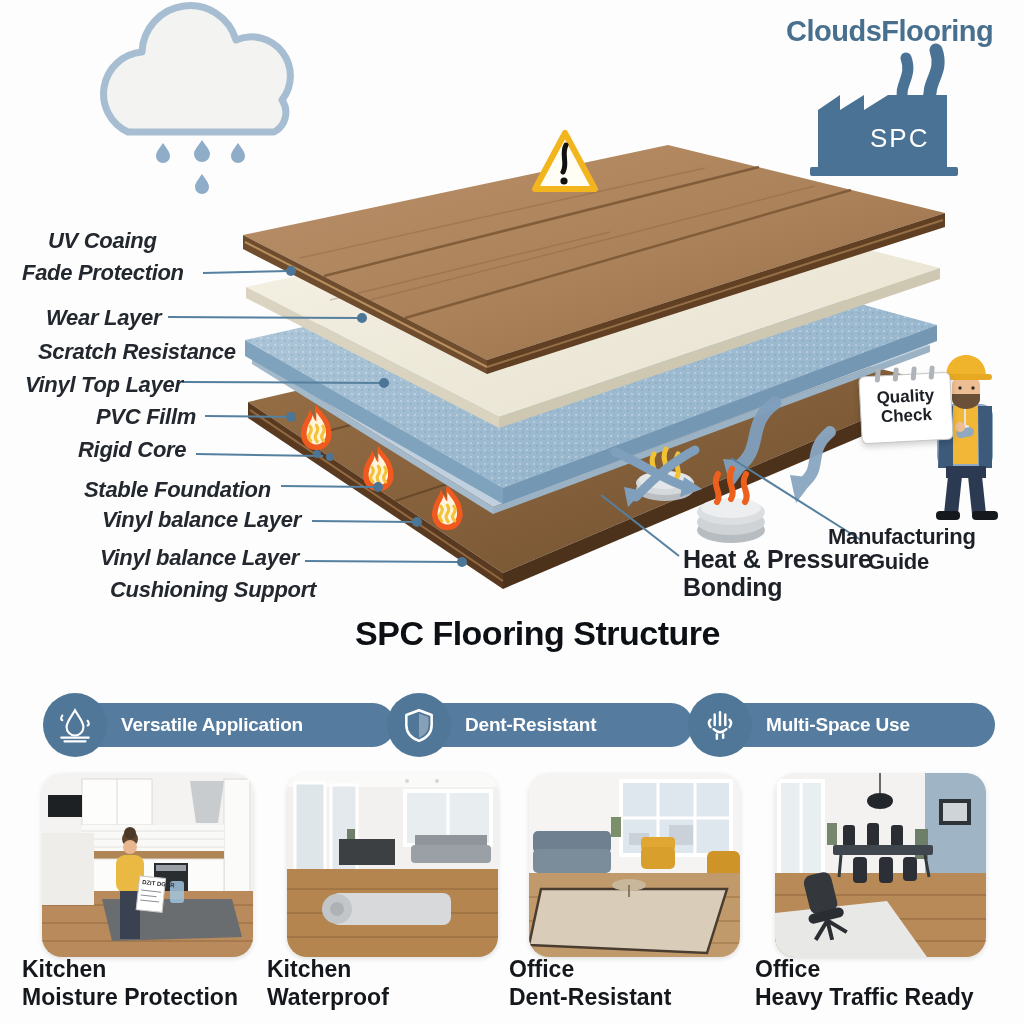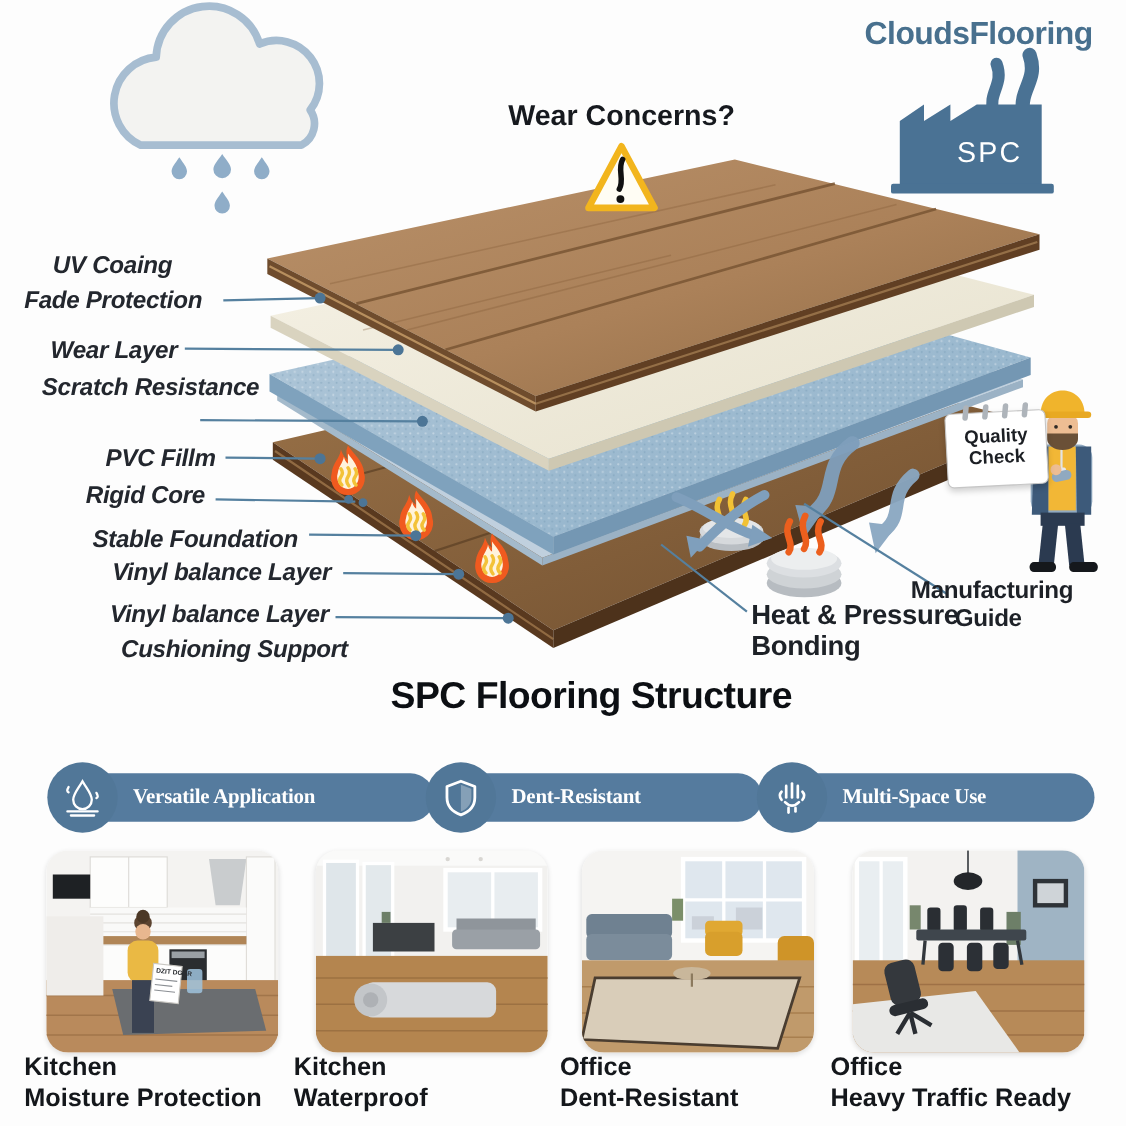--- a/index.html
+++ b/index.html
@@ -10,21 +10,21 @@
   .txt{position:absolute;white-space:nowrap;color:#23272e;font-weight:700;}
   .llabel{font-size:22px;letter-spacing:-0.3px;font-style:italic;}
   .anno{font-size:25px;letter-spacing:-0.3px;color:#1d2127;}
   #brand-logo{left:786px;top:15px;font-size:29px;font-weight:800;color:#48708e;letter-spacing:-0.5px;}
   #spc-label{left:870px;top:123px;font-size:26px;font-weight:400;color:#ffffff;letter-spacing:2px;}
   #wear-question{left:462px;top:90px;font-size:26px;color:#16191e;}
   #main-title{left:0;top:614px;width:1075px;text-align:center;font-size:34px;font-weight:800;color:#0c0f13;letter-spacing:-0.5px;}
   .badge{position:absolute;top:693px;height:64px;}
   .badge .pill{position:absolute;left:28px;top:10px;height:44px;border-radius:22px;background:#557b9e;
                display:flex;align-items:center;padding:0 26px 0 50px;}
-  .badge .pill span{color:#fff;font-size:19px;font-weight:700;letter-spacing:-0.2px;white-space:nowrap;font-family:Liberation Serif, serif;}
+  .badge .pill span{color:#fff;font-size:19px;font-weight:700;letter-spacing:-0.2px;white-space:nowrap;}
   .badge .circ{position:absolute;left:0;top:0;width:64px;height:64px;border-radius:50%;background:#517798;
                display:flex;align-items:center;justify-content:center;}
   .photo{position:absolute;top:773px;width:211px;height:184px;border-radius:20px;overflow:hidden;
          box-shadow:0 2px 5px rgba(0,0,0,0.12);}
   .cap{position:absolute;text-align:left;font-size:23px;font-weight:800;color:#14171b;white-space:nowrap;}
   #notepad{position:absolute;left:860px;top:374px;width:90px;height:66px;background:#ffffff;
            border:1px solid #c6c6c6;border-radius:6px;transform:rotate(-3deg);
            box-shadow:0 3px 6px rgba(0,0,0,0.18);text-align:center;}
   #notepad .rings{position:absolute;top:-8px;left:0;right:0;display:flex;justify-content:center;gap:13px;}
   #notepad .rings i{display:block;width:5px;height:14px;background:#aeb4ba;border-radius:3px;transform:rotate(8deg);}
@@ -216,26 +216,26 @@
     <path d="M952,394 h28 v5 a14,10 0 0 1 -28,0 Z" fill="#6a5037"></path>
     <circle cx="960" cy="388" r="1.7" fill="#2f2a26"></circle>
         <circle cx="973" cy="388" r="1.7" fill="#2f2a26"></circle>
     <path d="M946,377 C946,361 957,355 966,355 C975,355 986,361 986,377 Z" fill="#f0b42c"></path>
     <rect x="940" y="374" width="52" height="6" rx="3" fill="#e8a922"></rect>
   </g>
 </svg>
 
 <div class="txt" id="brand-logo">CloudsFlooring</div>
 <div class="txt" id="spc-label">SPC</div>
-<div class="txt" id="wear-question">Wear Concerns?</div>
 
 <div class="txt llabel" style="left:48px;top:228px">UV Coaing</div>
 <div class="txt llabel" style="left:22px;top:260px">Fade Protection</div>
 <div class="txt llabel" style="left:46px;top:305px">Wear Layer</div>
 <div class="txt llabel" style="left:38px;top:339px">Scratch Resistance</div>
+<div class="txt llabel" style="left:25px;top:372px">Vinyl Top Layer</div>
 <div class="txt llabel" style="left:96px;top:404px">PVC Fillm</div>
 <div class="txt llabel" style="left:78px;top:437px">Rigid Core</div>
 <div class="txt llabel" style="left:84px;top:477px">Stable Foundation</div>
 <div class="txt llabel" style="left:102px;top:507px">Vinyl balance Layer</div>
 <div class="txt llabel" style="left:100px;top:545px">Vinyl balance Layer</div>
 <div class="txt llabel" style="left:110px;top:577px">Cushioning Support</div>
 
 <div class="txt anno" style="left:683px;top:545px">Heat &amp; Pressure</div>
 <div class="txt anno" style="left:683px;top:573px">Bonding</div>
 <div class="txt anno" style="left:828px;top:524px;font-size:22px">Manufacturing</div>

